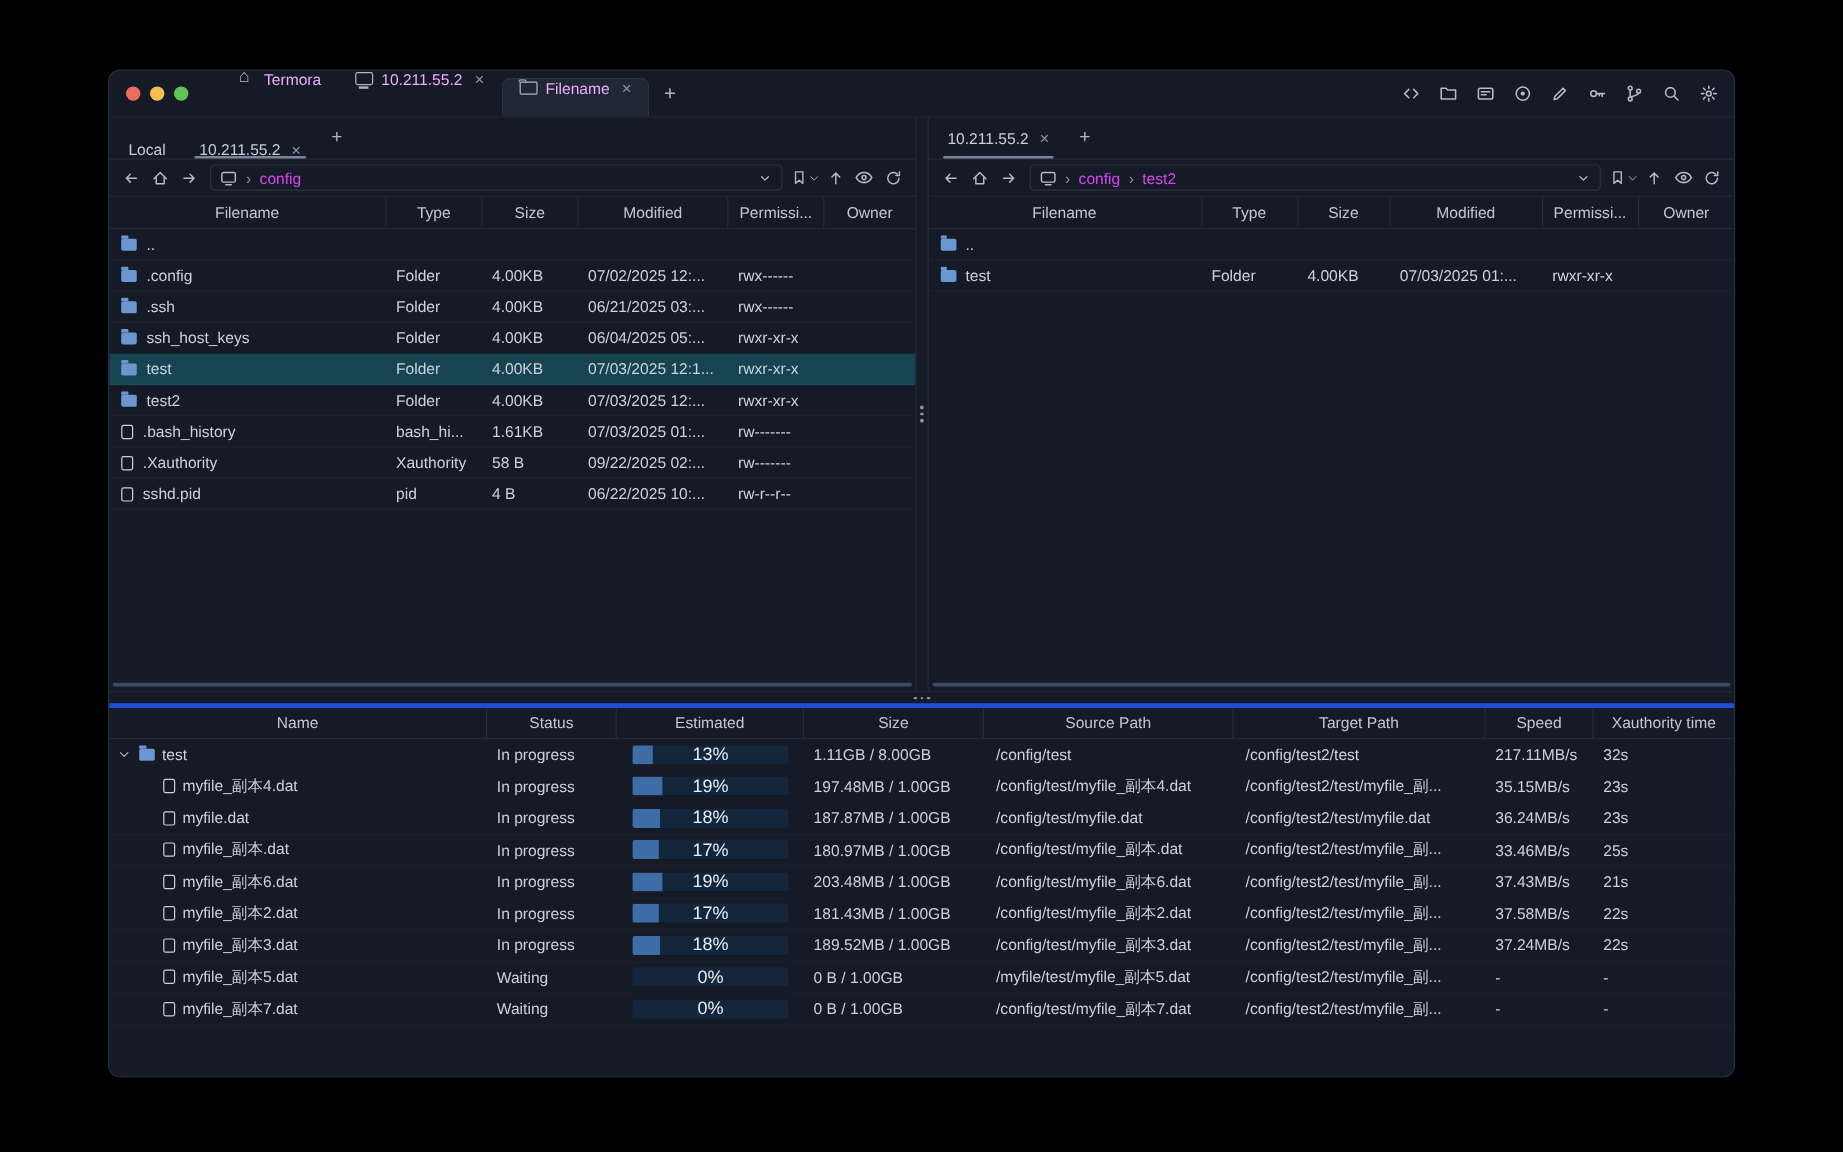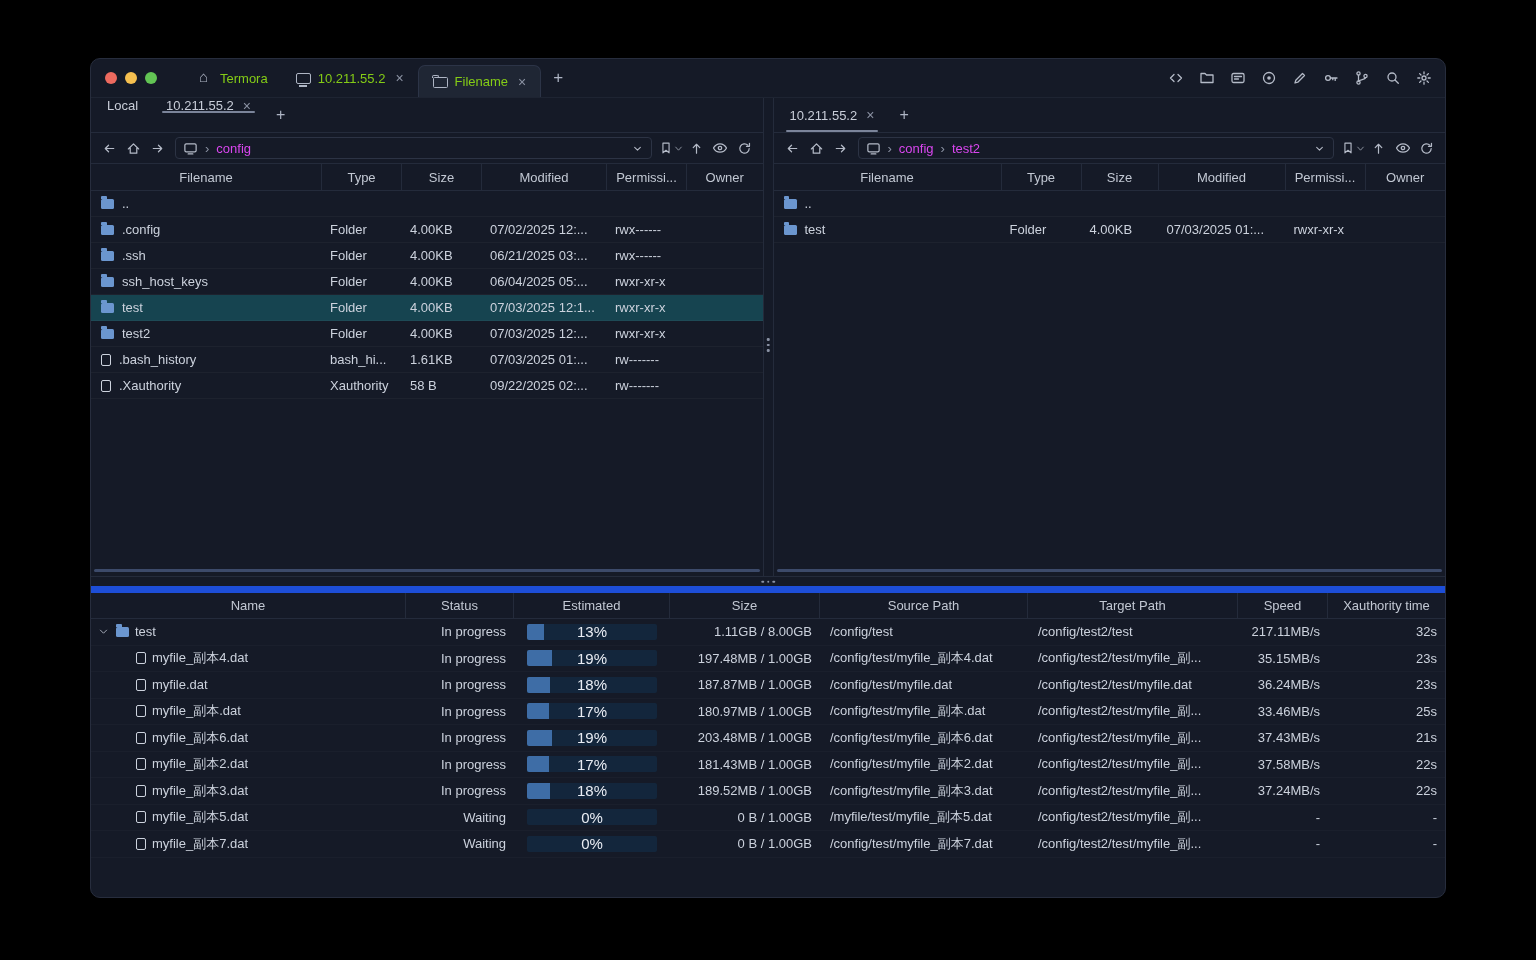--- a/index.html
+++ b/index.html
@@ -16,21 +16,21 @@
   }
   svg{display:block}
   .ic{stroke:#b4bac7;stroke-width:1.3;fill:none;stroke-linecap:round;stroke-linejoin:round}
 
   
   .titlebar{height:38px;flex:none;display:flex;align-items:stretch;padding:0 12px 0 14px;position:relative;}
   .lights{display:flex;gap:8px;align-items:center;margin-right:28px}
   .light{width:12px;height:12px;border-radius:50%}
   .light.red{background:#ed6a5f}.light.yellow{background:#f5bf4f}.light.green{background:#62c454}
   .tt-tabs{display:flex;align-items:stretch}
-  .tt-tab{display:flex;align-items:center;gap:7px;padding:0 14px;color:#84cc16;position:relative;cursor:default}
+  .tt-tab{display:flex;align-items:flex-start;gap:7px;padding:0 14px;color:#f0abfc;position:relative;cursor:default}
   .tt-tab.active{background:#1f2634;border:1px solid #2c3447;border-bottom:none;border-radius:7px 7px 0 0;align-self:flex-end;height:32px;box-sizing:border-box}
   .tab-ic{flex:none;position:relative;width:14px;height:12px}
   .tt-tab.home .tab-ic::before{content:"⌂";position:absolute;left:0;top:-3px;font-size:15px;color:#aeb5c4;line-height:1}
   .tt-tab.monitor .tab-ic{width:13px;height:9px;border:1.3px solid #aeb5c4;border-radius:2px;margin-top:1px}
   .tt-tab.monitor .tab-ic::after{content:"";position:absolute;left:2.5px;right:2.5px;bottom:-3.5px;height:1.3px;background:#aeb5c4}
   .tt-tab.folder .tab-ic{width:13px;height:9px;border:1.3px solid #aeb5c4;border-radius:1.5px;margin-top:2px}
   .tt-tab.folder .tab-ic::before{content:"";position:absolute;top:-3px;left:-1.3px;width:5px;height:2px;border:1.3px solid #aeb5c4;border-bottom:none;border-radius:2px 2px 0 0}
   .tab-close{display:none;color:#8b92a3;font-size:14px;line-height:1;margin-left:3px}
   .tab-close.closable{display:inline}
   .tab-close::before{content:"×"}
@@ -77,30 +77,30 @@
   .file .ficon-file{display:block}
 
   .hscroll{position:absolute;left:3px;right:3px;bottom:4px;height:3px;background:#3c4a6a;border-radius:2px}
 
   
   .splitter{height:9px;flex:none;border-top:1px solid #242b3b;position:relative}
   .hdots{position:absolute;left:50%;top:50%;transform:translate(-50%,-50%);display:flex;gap:3px}
 
   
   .transfer{flex:1;display:flex;flex-direction:column;--tcols:315px 108px 156px 150px 208px 210px 90px 1fr}
-  .theader{display:grid;grid-template-columns:var(--tcols);height:25px;flex:none;border-top:7px solid #1d4ed8;border-bottom:1px solid #242b3b;align-items:stretch}
+  .theader{display:grid;grid-template-columns:var(--tcols);height:25px;flex:none;border-top:4px solid #1d4ed8;border-bottom:1px solid #242b3b;align-items:stretch}
   .trows{flex:1;overflow:hidden}
   .t-row{display:grid;grid-template-columns:var(--tcols);height:25.5px;align-items:center;border-bottom:1px solid rgba(255,255,255,0.025);color:#ccd2dd}
   .tc{padding:0 8px;white-space:nowrap;overflow:hidden}
   .tc.name{display:flex;align-items:center;gap:6px}
   .tc.name.root{padding-left:6px}
   .tc.name.child{padding-left:45px}
   .expander{display:none;width:13px;height:13px;flex:none;align-items:center;justify-content:center}
   .expander.expand{display:flex}
-  .tc.status,.tc.size,.tc.speed,.tc.eta{text-align:right}
+  .tc.status,.tc.size,.tc.speed,.tc.eta{text-align:left}
   .tc.src,.tc.tgt{padding-left:10px}
   .pbar{position:relative;height:16px;background:#13263c;border-radius:2px;margin:0 5px;overflow:hidden}
   .pfill{position:absolute;left:0;top:0;bottom:0;background:#3e6da6}
   .plabel{position:absolute;inset:0;display:flex;align-items:center;justify-content:center;font-size:15px;color:#e9edf4}
 </style>
 </head>
 <body>
 
 <div class="window">
 
@@ -186,21 +186,21 @@
             <path d="M8 1.8v2M8 12.2v2M1.8 8h2M12.2 8h2M3.6 3.6l1.4 1.4M11 11l1.4 1.4M12.4 3.6 11 5M5 11l-1.4 1.4"></path>
           </svg>
         </span>
     </div>
   </div>
 
   <div class="panels">
 
     <div class="panel left">
       <div class="ptabs">
-        <div style="display:flex;align-items:flex-start">
+        <div style="display:flex;align-items:flex-end">
 
             <div class="ptab">
               <span class="tab-label">Local</span>
 
             </div>
 
             <div class="ptab active">
               <span class="tab-label">10.211.55.2</span>
               <span class="tab-close closable"></span>
             </div>
@@ -381,20 +381,32 @@
               <span class="ficon-file"></span>
               <span>.Xauthority</span>
             </div>
             <div class="fc">Xauthority</div>
             <div class="fc">58 B</div>
             <div class="fc">09/22/2025 02:...</div>
             <div class="fc">rw-------</div>
             <div class="fc"></div>
           </div>
 
+          <div class="f-row file">
+            <div class="fc name">
+
+              <span class="ficon-file"></span>
+              <span>sshd.pid</span>
+            </div>
+            <div class="fc">pid</div>
+            <div class="fc">4 B</div>
+            <div class="fc">06/22/2025 10:...</div>
+            <div class="fc">rw-r--r--</div>
+            <div class="fc"></div>
+          </div>
         <div class="hscroll"></div>
       </div>
     </div>
 
     <div class="vdivider">
       <div class="vdots">
         <span class="dot"></span>
           <span class="dot"></span>
           <span class="dot"></span>
       </div>

